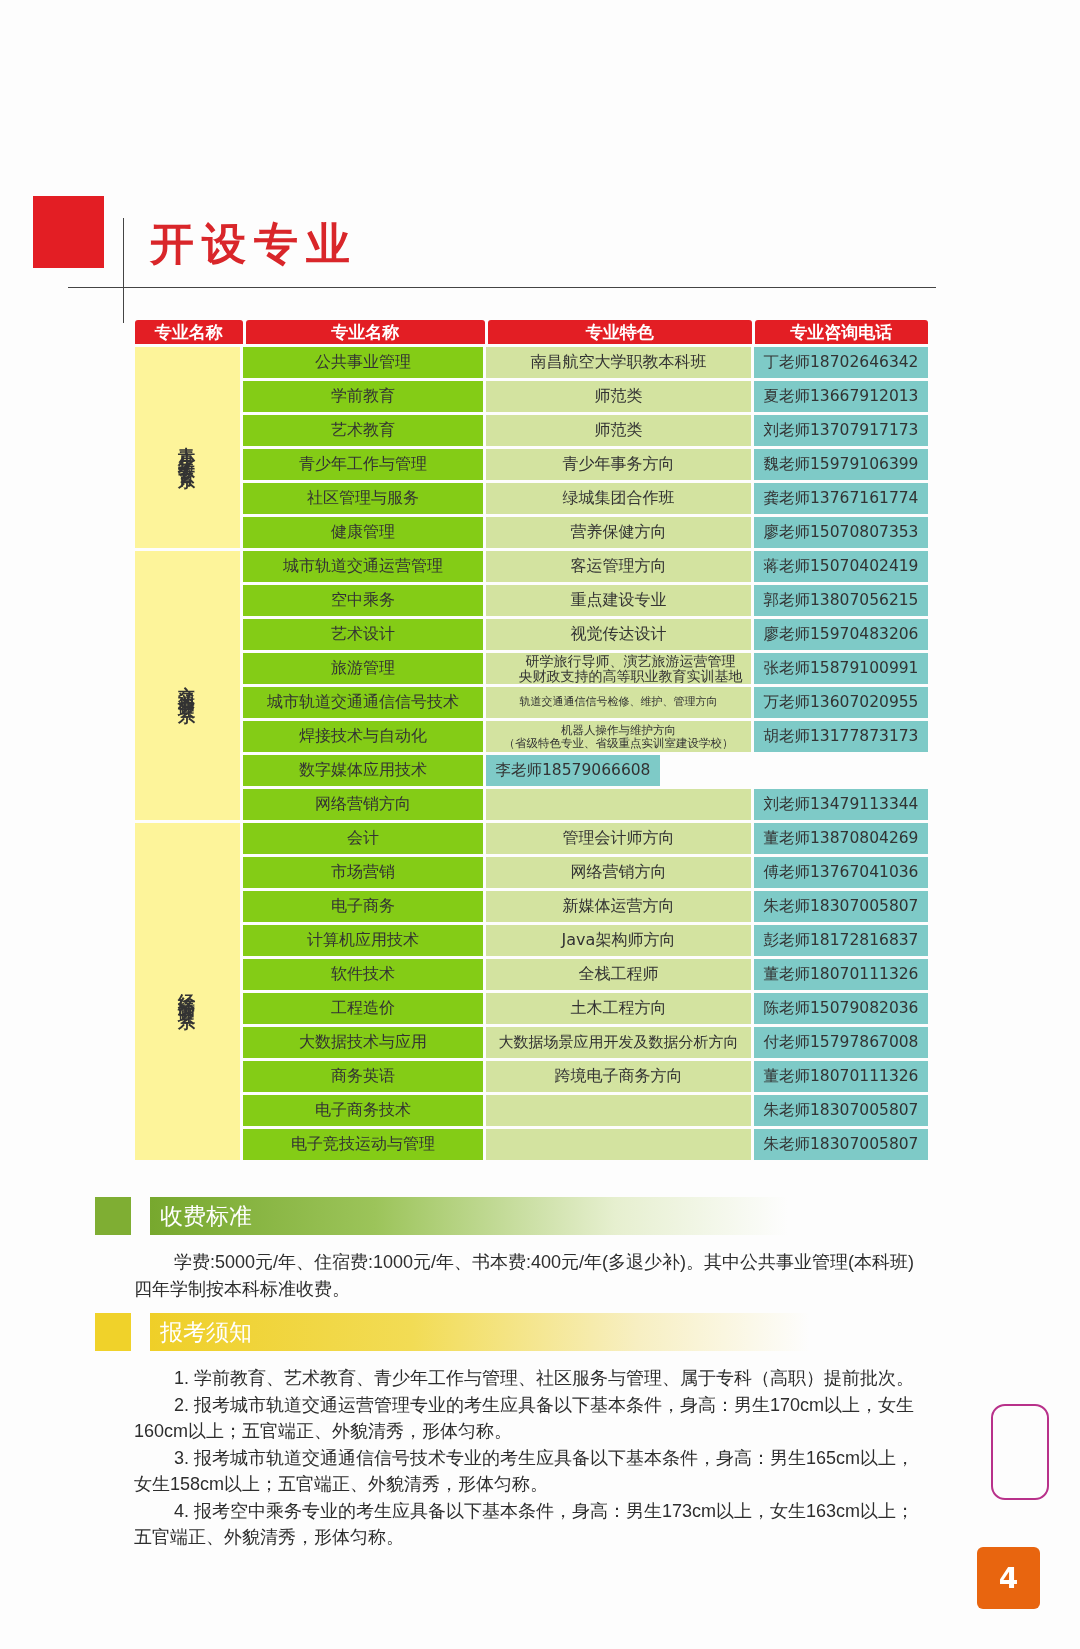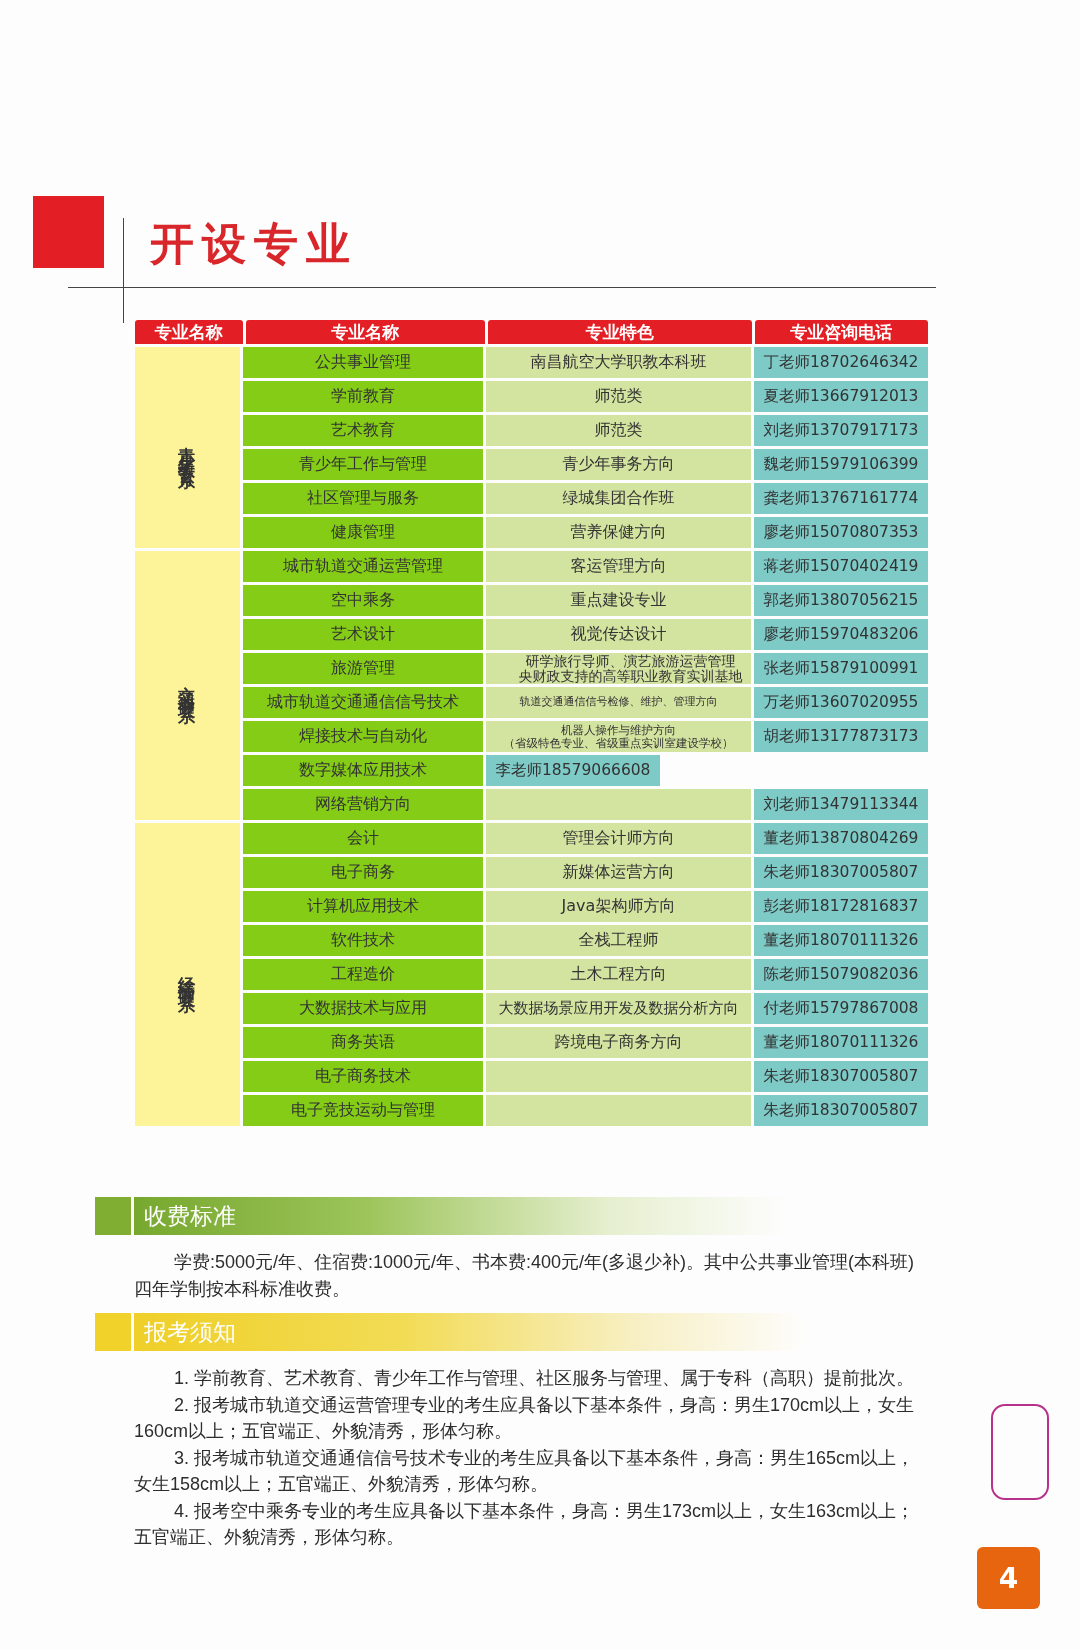--- a/index.html
+++ b/index.html
@@ -22,21 +22,21 @@
   .rows { flex: 1; }
   .row { display: flex; height: 31px; margin-bottom: 3px; }
   .row:last-child { margin-bottom: 0; }
   .row .cell { display: flex; align-items: center; justify-content: center; text-align: center; font-size: 16px; color: #333; margin-right: 3px; }
   .row .c2 { background: #84cc16; }
   .row .c3 { background: #d3e3a0; line-height: 1.05; }
   .row .c4 { background: #7ecac7; font-size: 15.5px; }
   .cell.small { font-size: 14px; }
   .cell.tiny { font-size: 11.5px; }
 
-  .sec-bar { position: absolute; left: 95px; width: 805px; height: 38px; display: flex; }
+  .sec-bar { position: absolute; left: 95px; width: 805px; height: 38px; display: flex; gap: 16px; }
   .sec-bar .lead { width: 36px; height: 100%; margin-right: 3px; }
   .sec-bar .fill { flex: 1; height: 100%; display: flex; align-items: center; padding-left: 10px; font-size: 23px; color: #fff; }
   .fee-bar { top: 1197px; }
   .fee-bar .lead { background: #7fae33; }
   .fee-bar .fill { background: linear-gradient(90deg, #77a82e 0%, #9cc45a 30%, #e6efcf 62%, rgba(255,255,255,0) 85%); }
   .notice-bar { top: 1313px; }
   .notice-bar .lead { background: #f0d22a; }
   .notice-bar .fill { background: linear-gradient(90deg, #efcf28 0%, #f2dc55 35%, #f7efc2 65%, rgba(255,255,255,0) 88%); }
 
   .para { position: absolute; left: 134px; width: 790px; font-family: "Liberation Sans", "DejaVu Sans", sans-serif; font-size: 18px; line-height: 26.5px; color: #2d2d2d; }
@@ -158,20 +158,25 @@
     <div class="dept">
         <span class="dept-label">经济管理系</span>
       </div>
     <div class="rows">
       <div class="row">
           <div class="cell c2">会计</div>
           <div class="cell c3">管理会计师方向</div>
           <div class="cell c4">董老师13870804269</div>
         </div>
       <div class="row">
+          <div class="cell c2">市场营销</div>
+          <div class="cell c3">网络营销方向</div>
+          <div class="cell c4">傅老师13767041036</div>
+        </div>
+      <div class="row">
           <div class="cell c2">电子商务</div>
           <div class="cell c3">新媒体运营方向</div>
           <div class="cell c4">朱老师18307005807</div>
         </div>
       <div class="row">
           <div class="cell c2">计算机应用技术</div>
           <div class="cell c3">Java架构师方向</div>
           <div class="cell c4">彭老师18172816837</div>
         </div>
       <div class="row">

